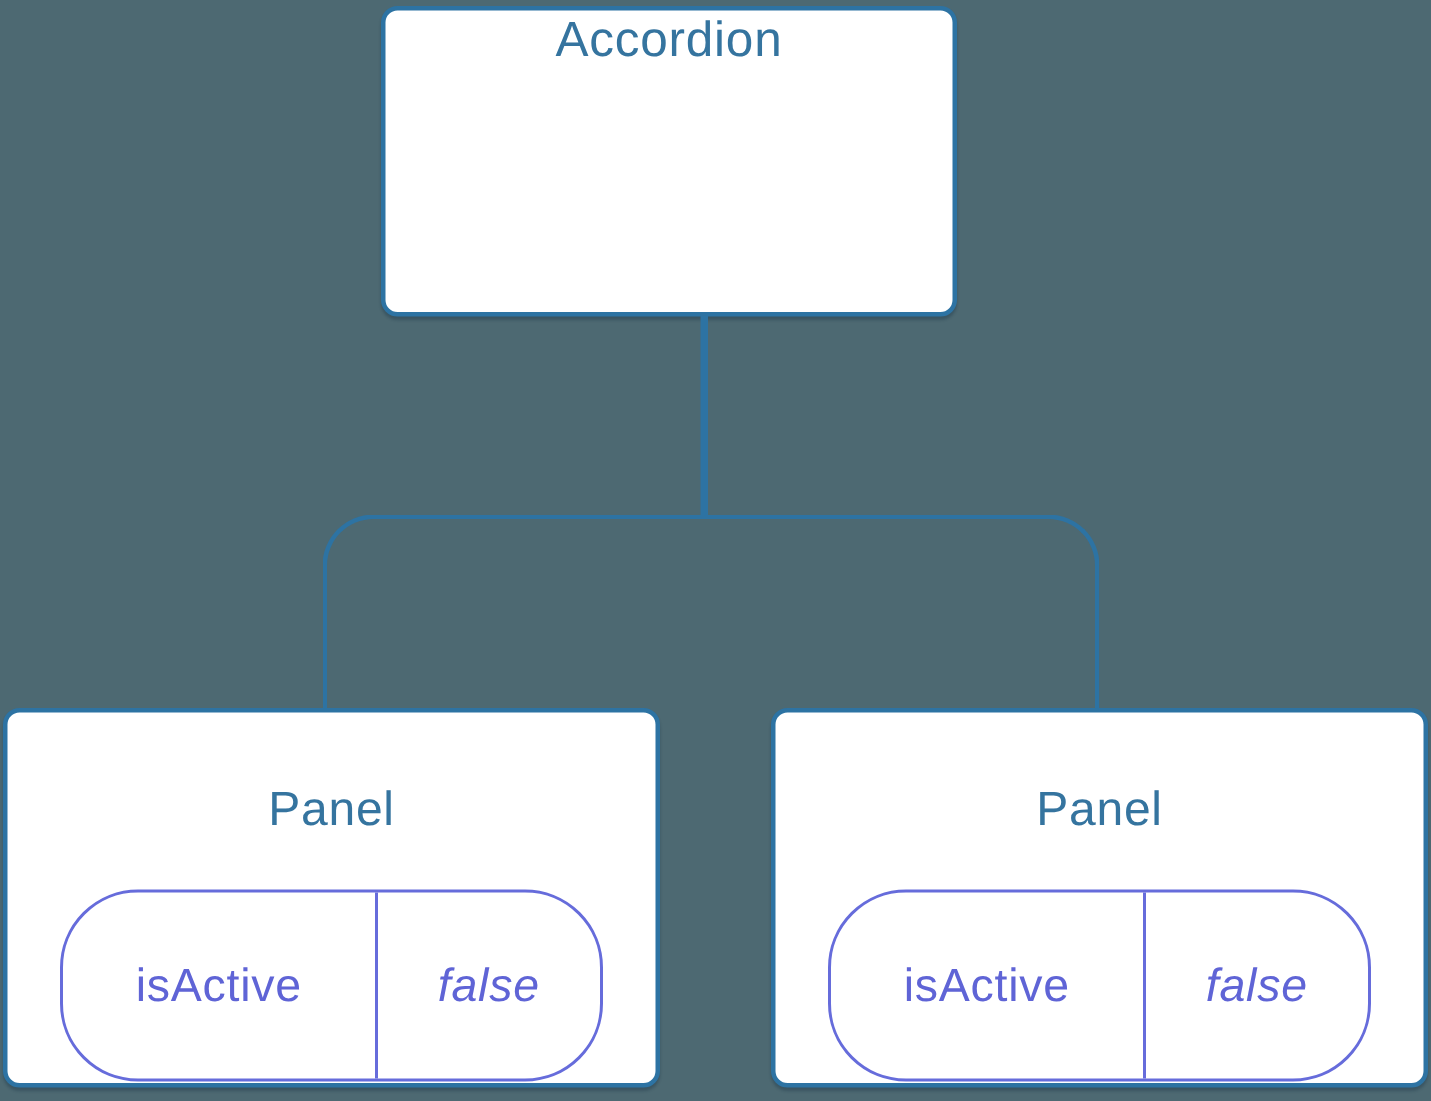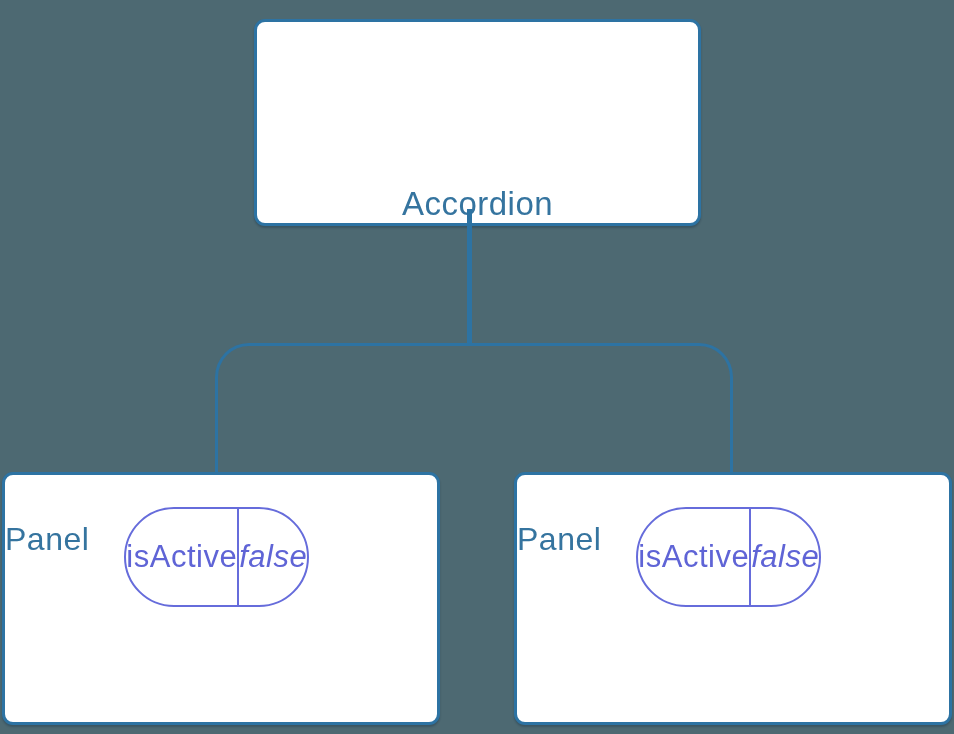--- a/index.html
+++ b/index.html
@@ -18,25 +18,25 @@
   .node {
     position: absolute;
     box-sizing: border-box;
     background: var(--node-fill, #FFFFFF);
     border: 3px solid var(--node-border, #2D73A3);
     border-radius: 11px;
     box-shadow: 0 2px 2px rgba(15, 40, 60, 0.30);
   }
   .node.root {
     left: 254px;
-    top: 19px;
-    width: 447px;
+    top: 4px;
+    width: 384px;
     height: 207px;
     display: flex;
-    align-items: flex-end;
+    align-items: flex-start;
     justify-content: center;
   }
   .node-label {
     color: var(--node-text, #35749F);
     font-size: 33px;
     font-weight: 500;
     letter-spacing: 0.5px;
   }
   .stem {
     position: absolute;
@@ -56,38 +56,38 @@
     border: 3px solid var(--connector, #2D73A3);
     border-bottom: none;
     border-radius: 34px 34px 0 0;
     background: transparent;
   }
   .node.panel {
     top: 472px;
     width: 438px;
     height: 253px;
     display: flex;
-    flex-direction: row;
+    flex-direction: column;
     align-items: stretch;
   }
   .node.panel-left  { left: 2px; }
   .node.panel-right { left: 514px; }
   .panel-title {
     margin-top: 44px;
     text-align: center;
     color: var(--node-text, #35749F);
     font-size: 32px;
     font-weight: 500;
     line-height: 1.3;
     letter-spacing: 0.5px;
   }
   .state-pill {
     box-sizing: border-box;
     margin: 32px 35px 0 35px;
-    height: 100px;
+    height: 128px;
     border: 2.5px solid var(--state-border, #666CDB);
     border-radius: 52px;
     display: flex;
     align-items: stretch;
     background: var(--node-fill, #FFFFFF);
   }
   .state-cell {
     display: flex;
     align-items: center;
     justify-content: center;

